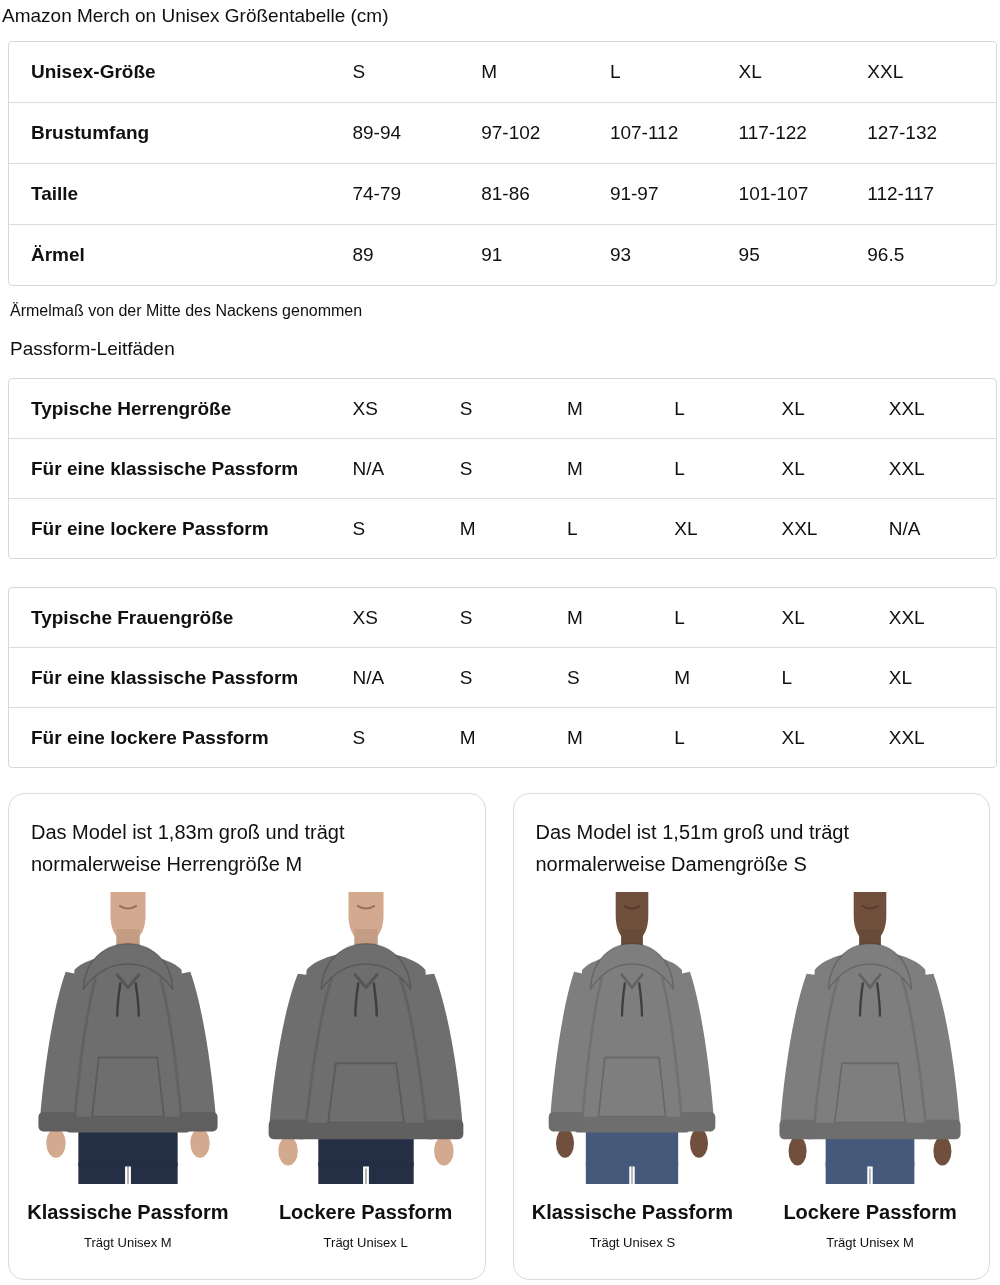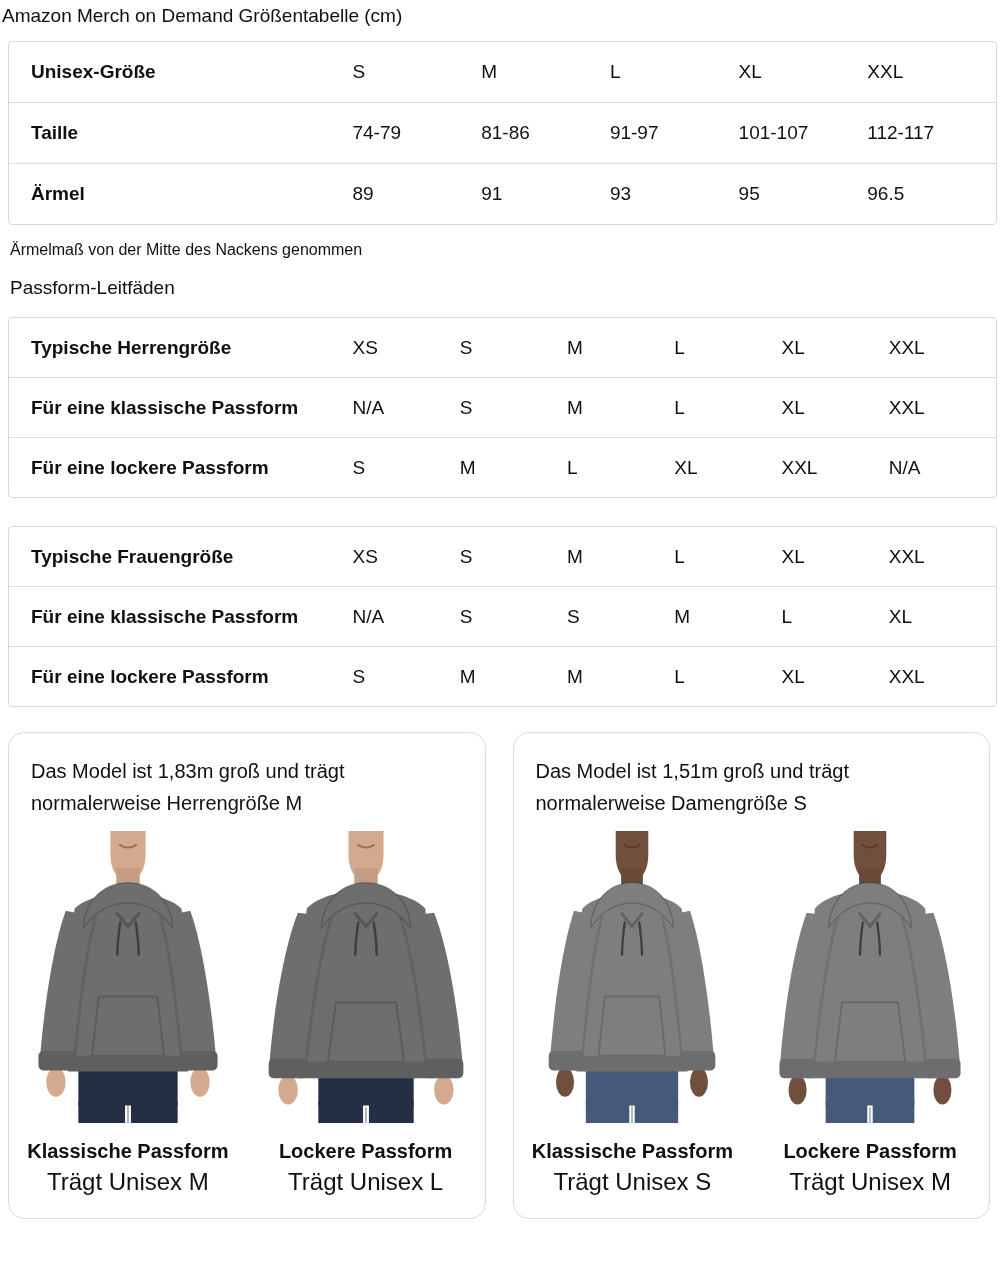--- a/index.html
+++ b/index.html
@@ -29,21 +29,21 @@
   .cards{display:flex;gap:27px;margin:25px 10px 0 8px;}
   .card{
     flex:1;border:1px solid #dcdcdc;border-radius:16px;background:#fff;
     padding:22px 0 24px 0;box-sizing:border-box;
   }
   .card-heading{font-size:20px;line-height:32px;margin:0 22px 12px 22px;}
   .figures{display:flex;}
   .figures figure{flex:1;margin:0;text-align:center;}
   svg.photo{display:block;height:292px;width:224px;margin:0 auto;}
   .fit{font-size:20px;font-weight:700;margin-top:16px;line-height:24px;}
-  .size{font-size:24px;font-weight:400;margin-top:7px;line-height:24px;}
+  .size{font-size:13px;font-weight:400;margin-top:7px;line-height:24px;}
 </style>
 </head>
 <body>
 
 <svg width="0" height="0" style="position:absolute" aria-hidden="true">
   <defs>
     <g id="fig-classic">
       <path d="M97,0 L133,0 L133,24 C133,42 125,51 115,51 C105,51 97,42 97,24 Z" fill="var(--skin)"></path>
       <path d="M106,14 Q115,20 124,14" stroke="rgba(60,30,20,0.4)" stroke-width="2" fill="none"></path>
       <rect x="103" y="38" width="24" height="30" fill="var(--skin)"></rect>
@@ -97,21 +97,21 @@
       <path d="M69,100 C71,69 92,53 115,53 C138,53 159,69 161,100 C148,82 133,74 115,74 C97,74 82,82 69,100 Z" fill="var(--hoodie)" stroke="rgba(0,0,0,0.18)" stroke-width="1.5" stroke-linejoin="round"></path>
       <path d="M103,84 L115,98 L127,84" fill="none" stroke="rgba(0,0,0,0.22)" stroke-width="3"></path>
       <path d="M107,94 C105,108 104,116 104,127" stroke="#3e3e3e" stroke-width="2.5" fill="none" stroke-linecap="round"></path>
       <path d="M123,94 C125,108 126,116 126,127" stroke="#3e3e3e" stroke-width="2.5" fill="none" stroke-linecap="round"></path>
     </g>
   </defs>
 </svg>
 
 <div class="page">
 
-  <div class="page-title">Amazon Merch on Demand Größentabelle (cm)</div>
+  <div class="page-title">Amazon Merch on Unisex Größentabelle (cm)</div>
 
   <div class="tables-wrap">
 
     <div class="tbl-card">
       <table class="t1">
         <colgroup>
             <col style="width:34.8%">
             <col>
             <col>
             <col>
@@ -119,20 +119,28 @@
             <col>
           </colgroup>
         <tbody>
             <tr>
           <td class="lbl">Unisex-Größe</td>
           <td>S</td>
           <td>M</td>
           <td>L</td>
           <td>XL</td>
           <td>XXL</td>
+        </tr>
+        <tr>
+          <td class="lbl">Brustumfang</td>
+          <td>89-94</td>
+          <td>97-102</td>
+          <td>107-112</td>
+          <td>117-122</td>
+          <td>127-132</td>
         </tr>
         <tr>
           <td class="lbl">Taille</td>
           <td>74-79</td>
           <td>81-86</td>
           <td>91-97</td>
           <td>101-107</td>
           <td>112-117</td>
         </tr>
         <tr>

